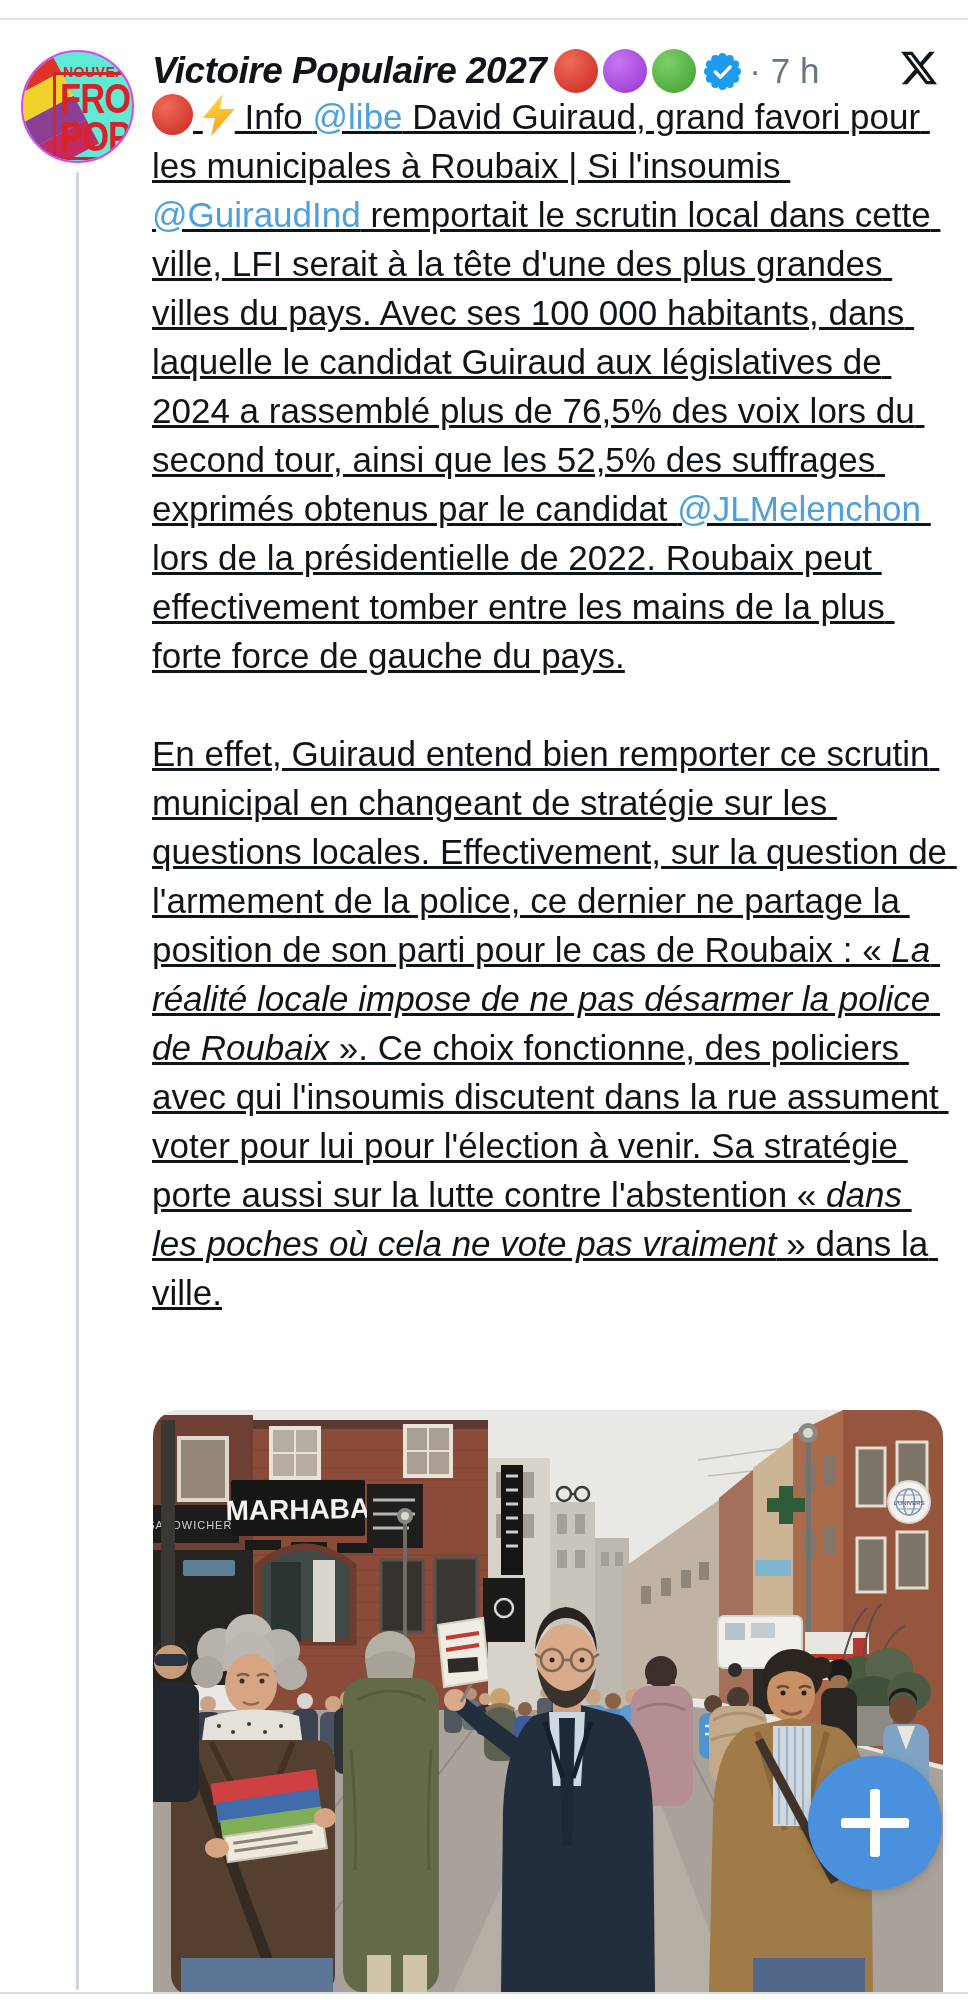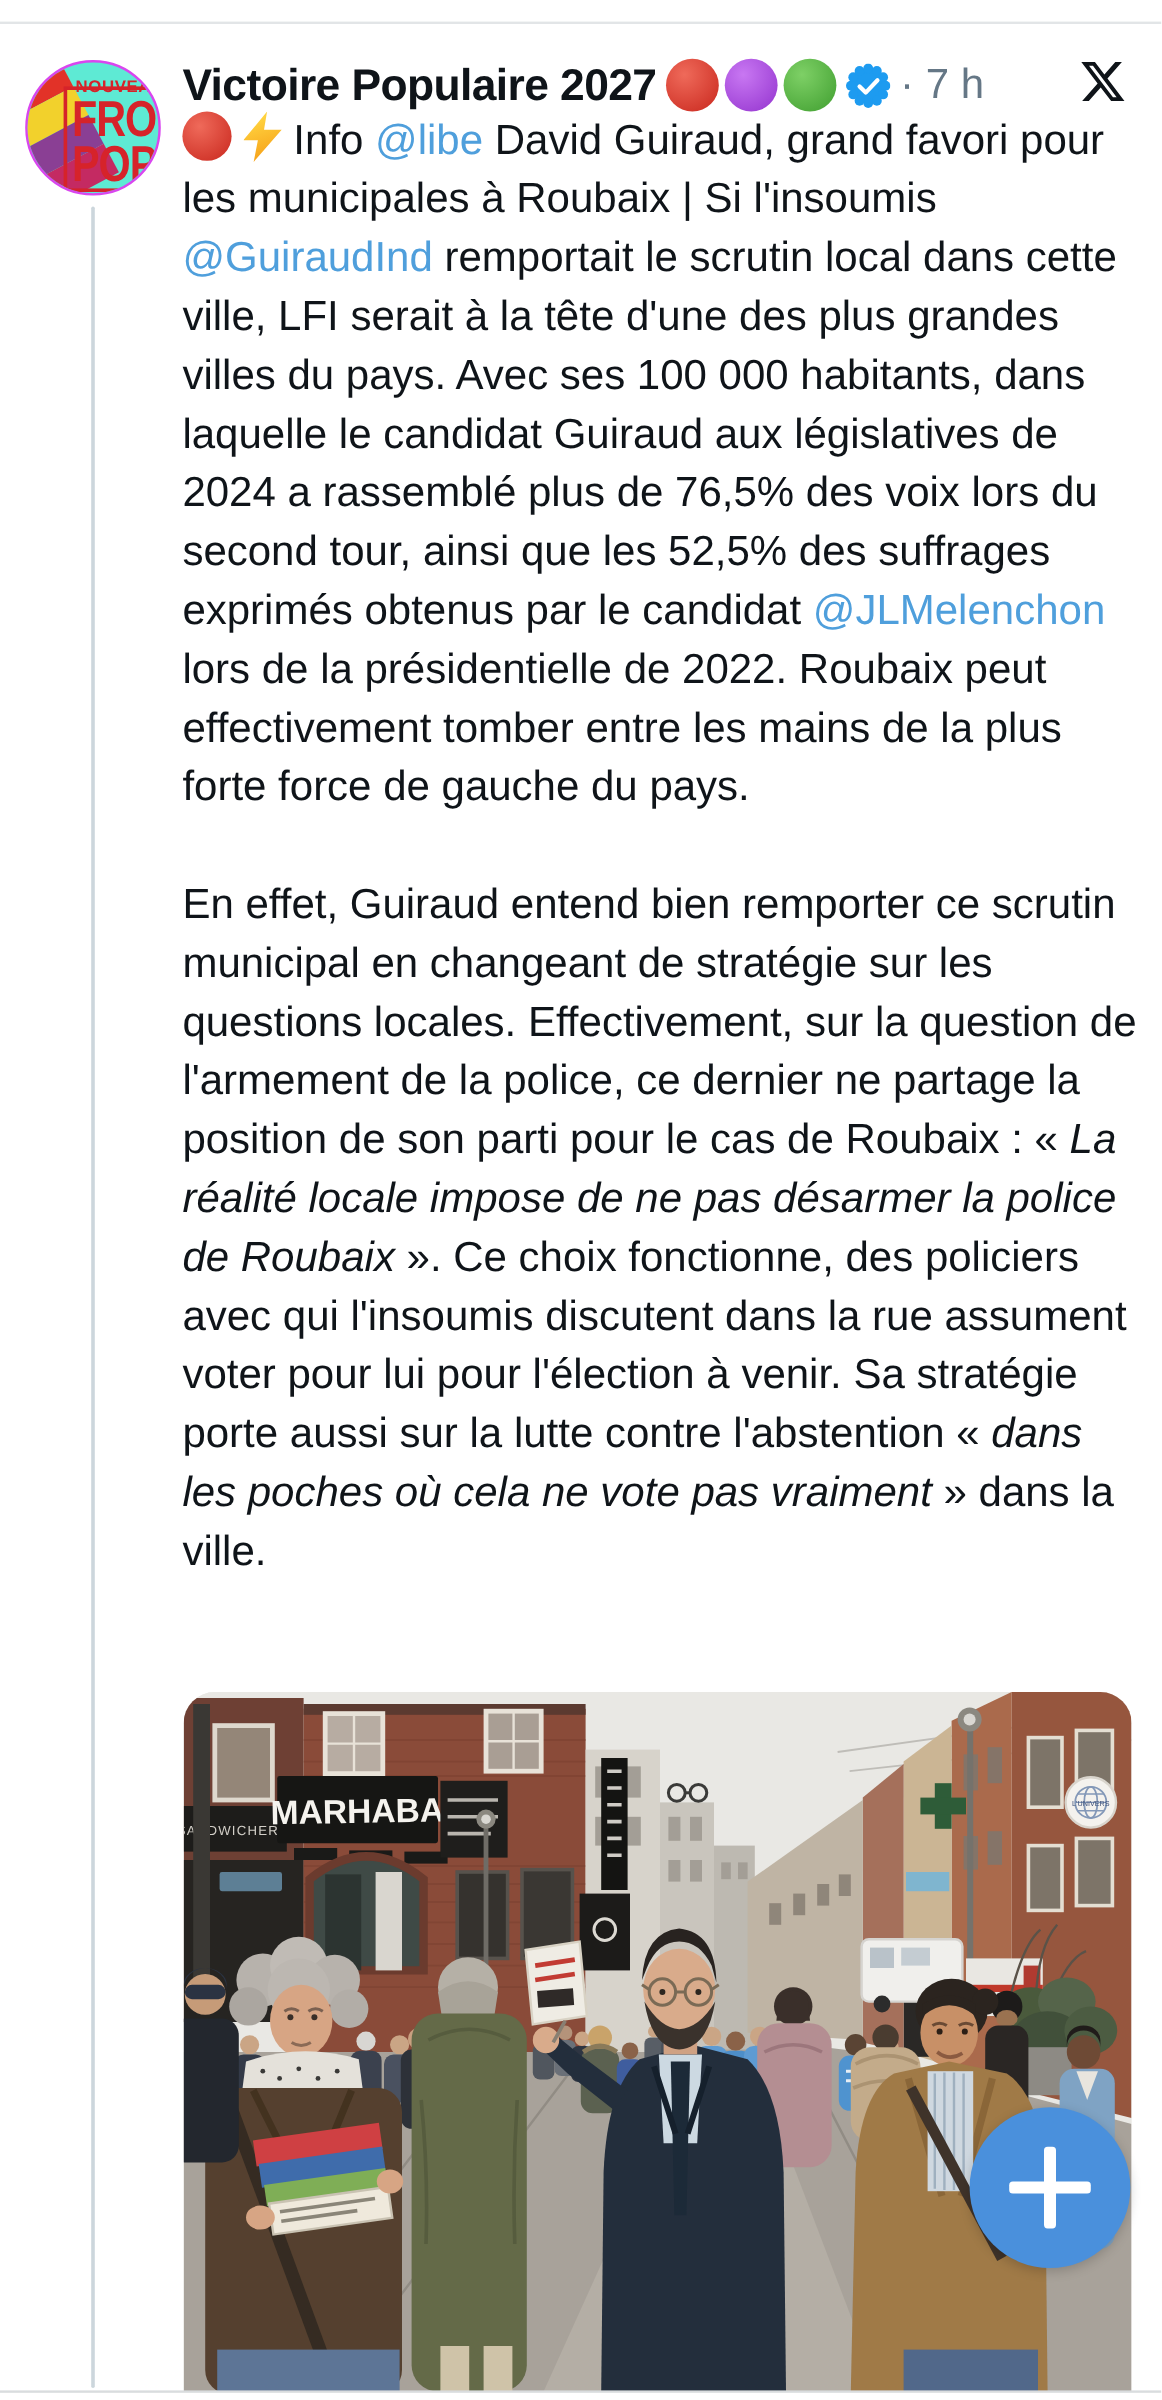--- a/index.html
+++ b/index.html
@@ -20,32 +20,32 @@
   .stripes div { height:27px; width:100%; }
   .avatar .frame { position:absolute; left:30px; top:20px; width:92px; height:88px; border:3px solid #d6232a; }
   .avatar .nv { position:absolute; left:40px; top:12px; font-size:14px; font-weight:700; color:#d6232a; letter-spacing:0.5px; }
   .avatar .big { position:absolute; left:37px; font-size:42px; font-weight:800; color:#d6232a;
                  transform:scaleX(0.82); transform-origin:left; letter-spacing:-1px; line-height:1; }
   .avatar .big.l1 { top:26px; }
   .avatar .big.l2 { top:64px; }
 
   
   .header-row { position:absolute; left:152px; top:46px; height:50px; display:flex; align-items:center; gap:8px; }
-  .acct-name { font-size:37px; font-weight:800; color:#0f1419; letter-spacing:-0.5px; white-space:nowrap; }
+  .acct-name { font-size:37px; font-weight:800; color:#0f1419; letter-spacing:-0.5px; white-space:nowrap;font-style:italic; }
   .emo-circle { width:44px; height:44px; border-radius:50%; display:inline-block; flex:0 0 auto; }
   .emo-circle.red-circle    { background:radial-gradient(circle at 35% 30%, #ef6a5a, #c9271d); }
   .emo-circle.purple-circle { background:radial-gradient(circle at 35% 30%, #c877f2, #9333ce); }
   .emo-circle.green-circle  { background:radial-gradient(circle at 35% 30%, #7ed066, #3f9e2f); }
   .badge { width:37px; height:37px; flex:0 0 auto; }
   .time-wrap { font-size:35px; color:#657786; white-space:nowrap;text-align:right; }
   .x-logo { position:absolute; left:899px; top:48px; width:40px; height:40px; }
 
   
   .tweet-text { position:absolute; left:152px; top:92px; width:802px; font-size:35px; line-height:49px;
-                color:#0f1419; white-space:pre-wrap; word-wrap:break-word; }
+                color:#0f1419; white-space:pre-wrap; word-wrap:break-word;text-decoration:underline; }
   .tweet-text .lnk { color:#4f9fdc; }
   .tweet-text .ita { font-style:italic; }
   .emo { display:inline-block; vertical-align:-6px; }
   .emo.red-circle { width:41px; height:41px; border-radius:50%;
                     background:radial-gradient(circle at 35% 30%, #ef6a5a, #c9271d); }
   .emo.zap { width:32px; height:42px; vertical-align:-7px;
              background:linear-gradient(160deg,#ffd23e 20%,#f7a61d 80%);
              clip-path:polygon(62% 0%, 0% 57%, 38% 57%, 27% 100%, 100% 36%, 54% 36%); }
 
   

